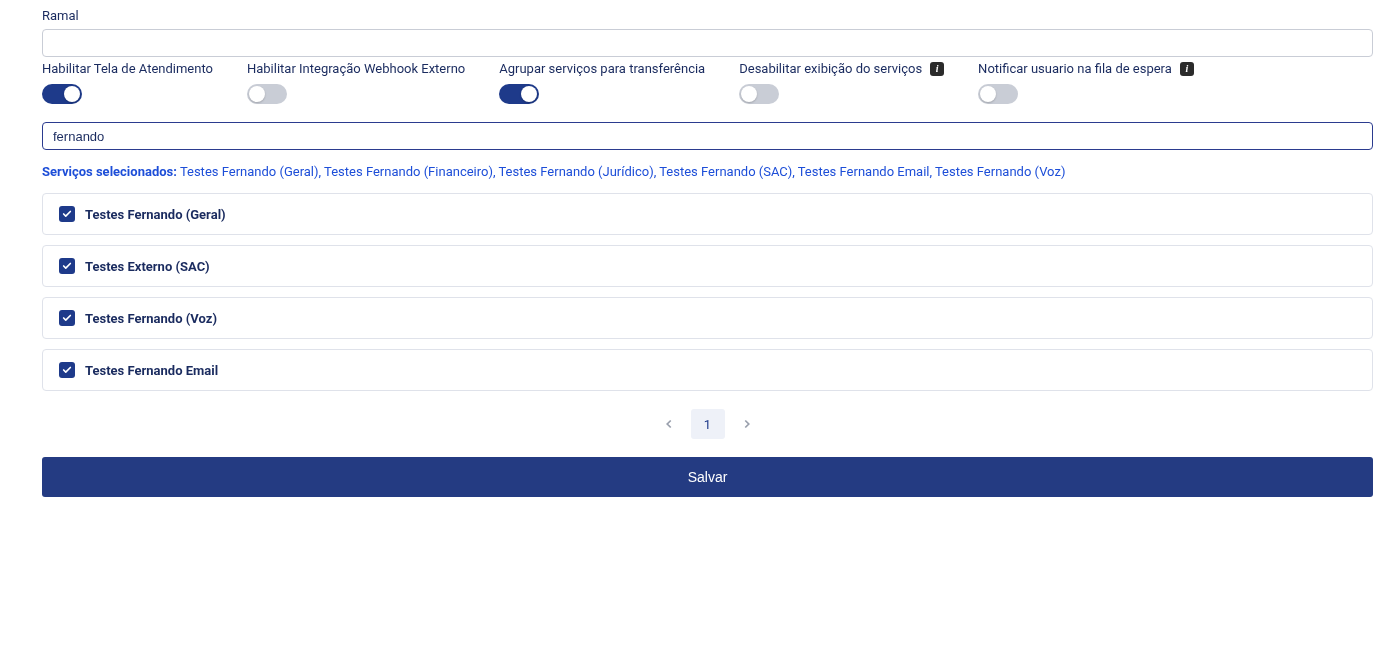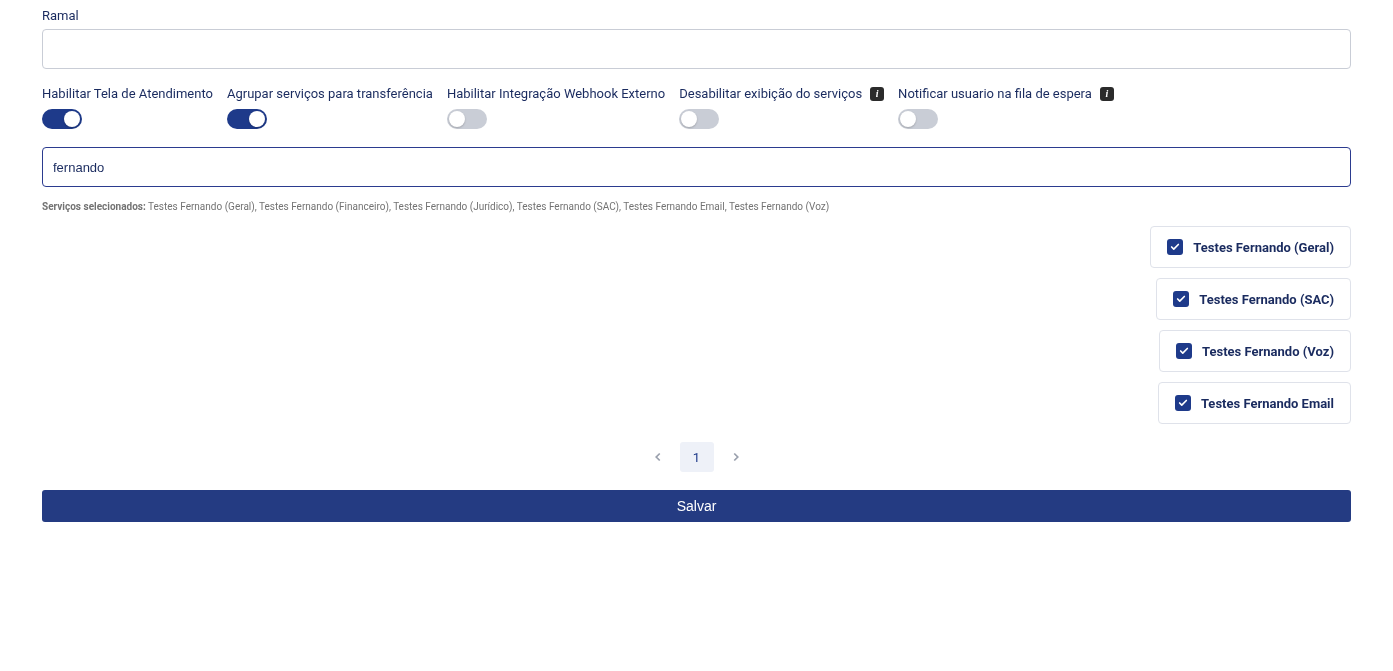--- a/index.html
+++ b/index.html
@@ -5,46 +5,46 @@
   * { box-sizing: border-box; }
   html, body {
     margin: 0;
     padding: 0;
     font-family: -apple-system, BlinkMacSystemFont, "Segoe UI", Roboto, Arial, sans-serif;
     font-size: 13px;
     color: #1a2b5f;
     background: #ffffff;
   }
   .page {
-    padding: 8px 42px 20px 42px;
+    padding: 8px 20px 20px 42px;
   }
   .field-label {
     font-size: 13px;
     color: #1a2b5f;
     margin-bottom: 6px;
     display: block;
   }
   .text-input {
     width: 100%;
-    height: 40px;
+    height: 28px;
     border: 1px solid #c9cdd6;
     border-radius: 4px;
     padding: 0 10px;
     font-size: 13px;
     color: #1a2b5f;
     background: #fff;
   }
   .text-input.focused {
     border: 1px solid #2b3b8f;
   }
   .toggles-row {
     display: flex;
     flex-wrap: wrap;
-    gap: 14px;
-    margin-top: 17px;
+    gap: 34px;
+    margin-top: 4px;
     margin-bottom: 18px;
   }
   .toggle-group {
     display: flex;
     flex-direction: column;
     gap: 8px;
   }
   .toggle-label-row {
     display: flex;
     align-items: center;
@@ -85,31 +85,30 @@
     background: #fff;
     box-shadow: 0 1px 2px rgba(0,0,0,0.2);
   }
   .toggle.on { background: #1e3a8a; }
   .toggle.on .knob { right: 2px; }
   .toggle.off { background: #c9cdd6; }
   .toggle.off .knob { left: 2px; }
 
   .selected-row {
     margin: 14px 0 14px 0;
-    font-size: 10px;
-    color: #737373;
+    font-size: 13px;
+    color: #1d4ed8;
   }
   .selected-row .lbl { font-weight: 700; }
   .selected-row .val { font-weight: 400; }
 
   .service-list {
     display: flex;
     flex-direction: column;
     gap: 10px;
-    align-items: flex-end;
   }
   .service-item {
     display: flex;
     align-items: center;
     gap: 10px;
     border: 1px solid #dfe2ea;
     border-radius: 4px;
     padding: 12px 16px;
     background: #fff;
   }
@@ -160,21 +159,21 @@
     justify-content: center;
     background: #eef1f8;
     color: #1e3a8a;
     font-size: 13px;
     border-radius: 3px;
     cursor: pointer;
   }
 
   .save-button {
     width: 100%;
-    height: 32px;
+    height: 40px;
     background: #243b82;
     color: #fff;
     border: none;
     border-radius: 3px;
     font-size: 14px;
     cursor: pointer;
   }
 </style>
 </head>
 <body>
@@ -190,31 +189,31 @@
       <div class="toggle-group">
         <div class="toggle-label-row">
           <span>Habilitar Tela de Atendimento</span>
         </div>
         <div class="toggle on">
           <div class="knob"></div>
         </div>
       </div>
       <div class="toggle-group">
         <div class="toggle-label-row">
+          <span>Habilitar Integração Webhook Externo</span>
+        </div>
+        <div class="toggle off">
+          <div class="knob"></div>
+        </div>
+      </div>
+      <div class="toggle-group">
+        <div class="toggle-label-row">
           <span>Agrupar serviços para transferência</span>
         </div>
         <div class="toggle on">
-          <div class="knob"></div>
-        </div>
-      </div>
-      <div class="toggle-group">
-        <div class="toggle-label-row">
-          <span>Habilitar Integração Webhook Externo</span>
-        </div>
-        <div class="toggle off">
           <div class="knob"></div>
         </div>
       </div>
       <div class="toggle-group">
         <div class="toggle-label-row">
           <span>Desabilitar exibição do serviços</span>
           <span class="info-badge">i</span>
         </div>
         <div class="toggle off">
           <div class="knob"></div>
@@ -249,21 +248,21 @@
           </svg>
         </span>
         <span class="service-name">Testes Fernando (Geral)</span>
       </div>
       <div class="service-item">
         <span class="checkbox checked">
           <svg viewBox="0 0 24 24" fill="none" stroke="#fff" stroke-width="4" stroke-linecap="round" stroke-linejoin="round">
             <polyline points="20 6 9 17 4 12"></polyline>
           </svg>
         </span>
-        <span class="service-name">Testes Fernando (SAC)</span>
+        <span class="service-name">Testes Externo (SAC)</span>
       </div>
       <div class="service-item">
         <span class="checkbox checked">
           <svg viewBox="0 0 24 24" fill="none" stroke="#fff" stroke-width="4" stroke-linecap="round" stroke-linejoin="round">
             <polyline points="20 6 9 17 4 12"></polyline>
           </svg>
         </span>
         <span class="service-name">Testes Fernando (Voz)</span>
       </div>
       <div class="service-item">

